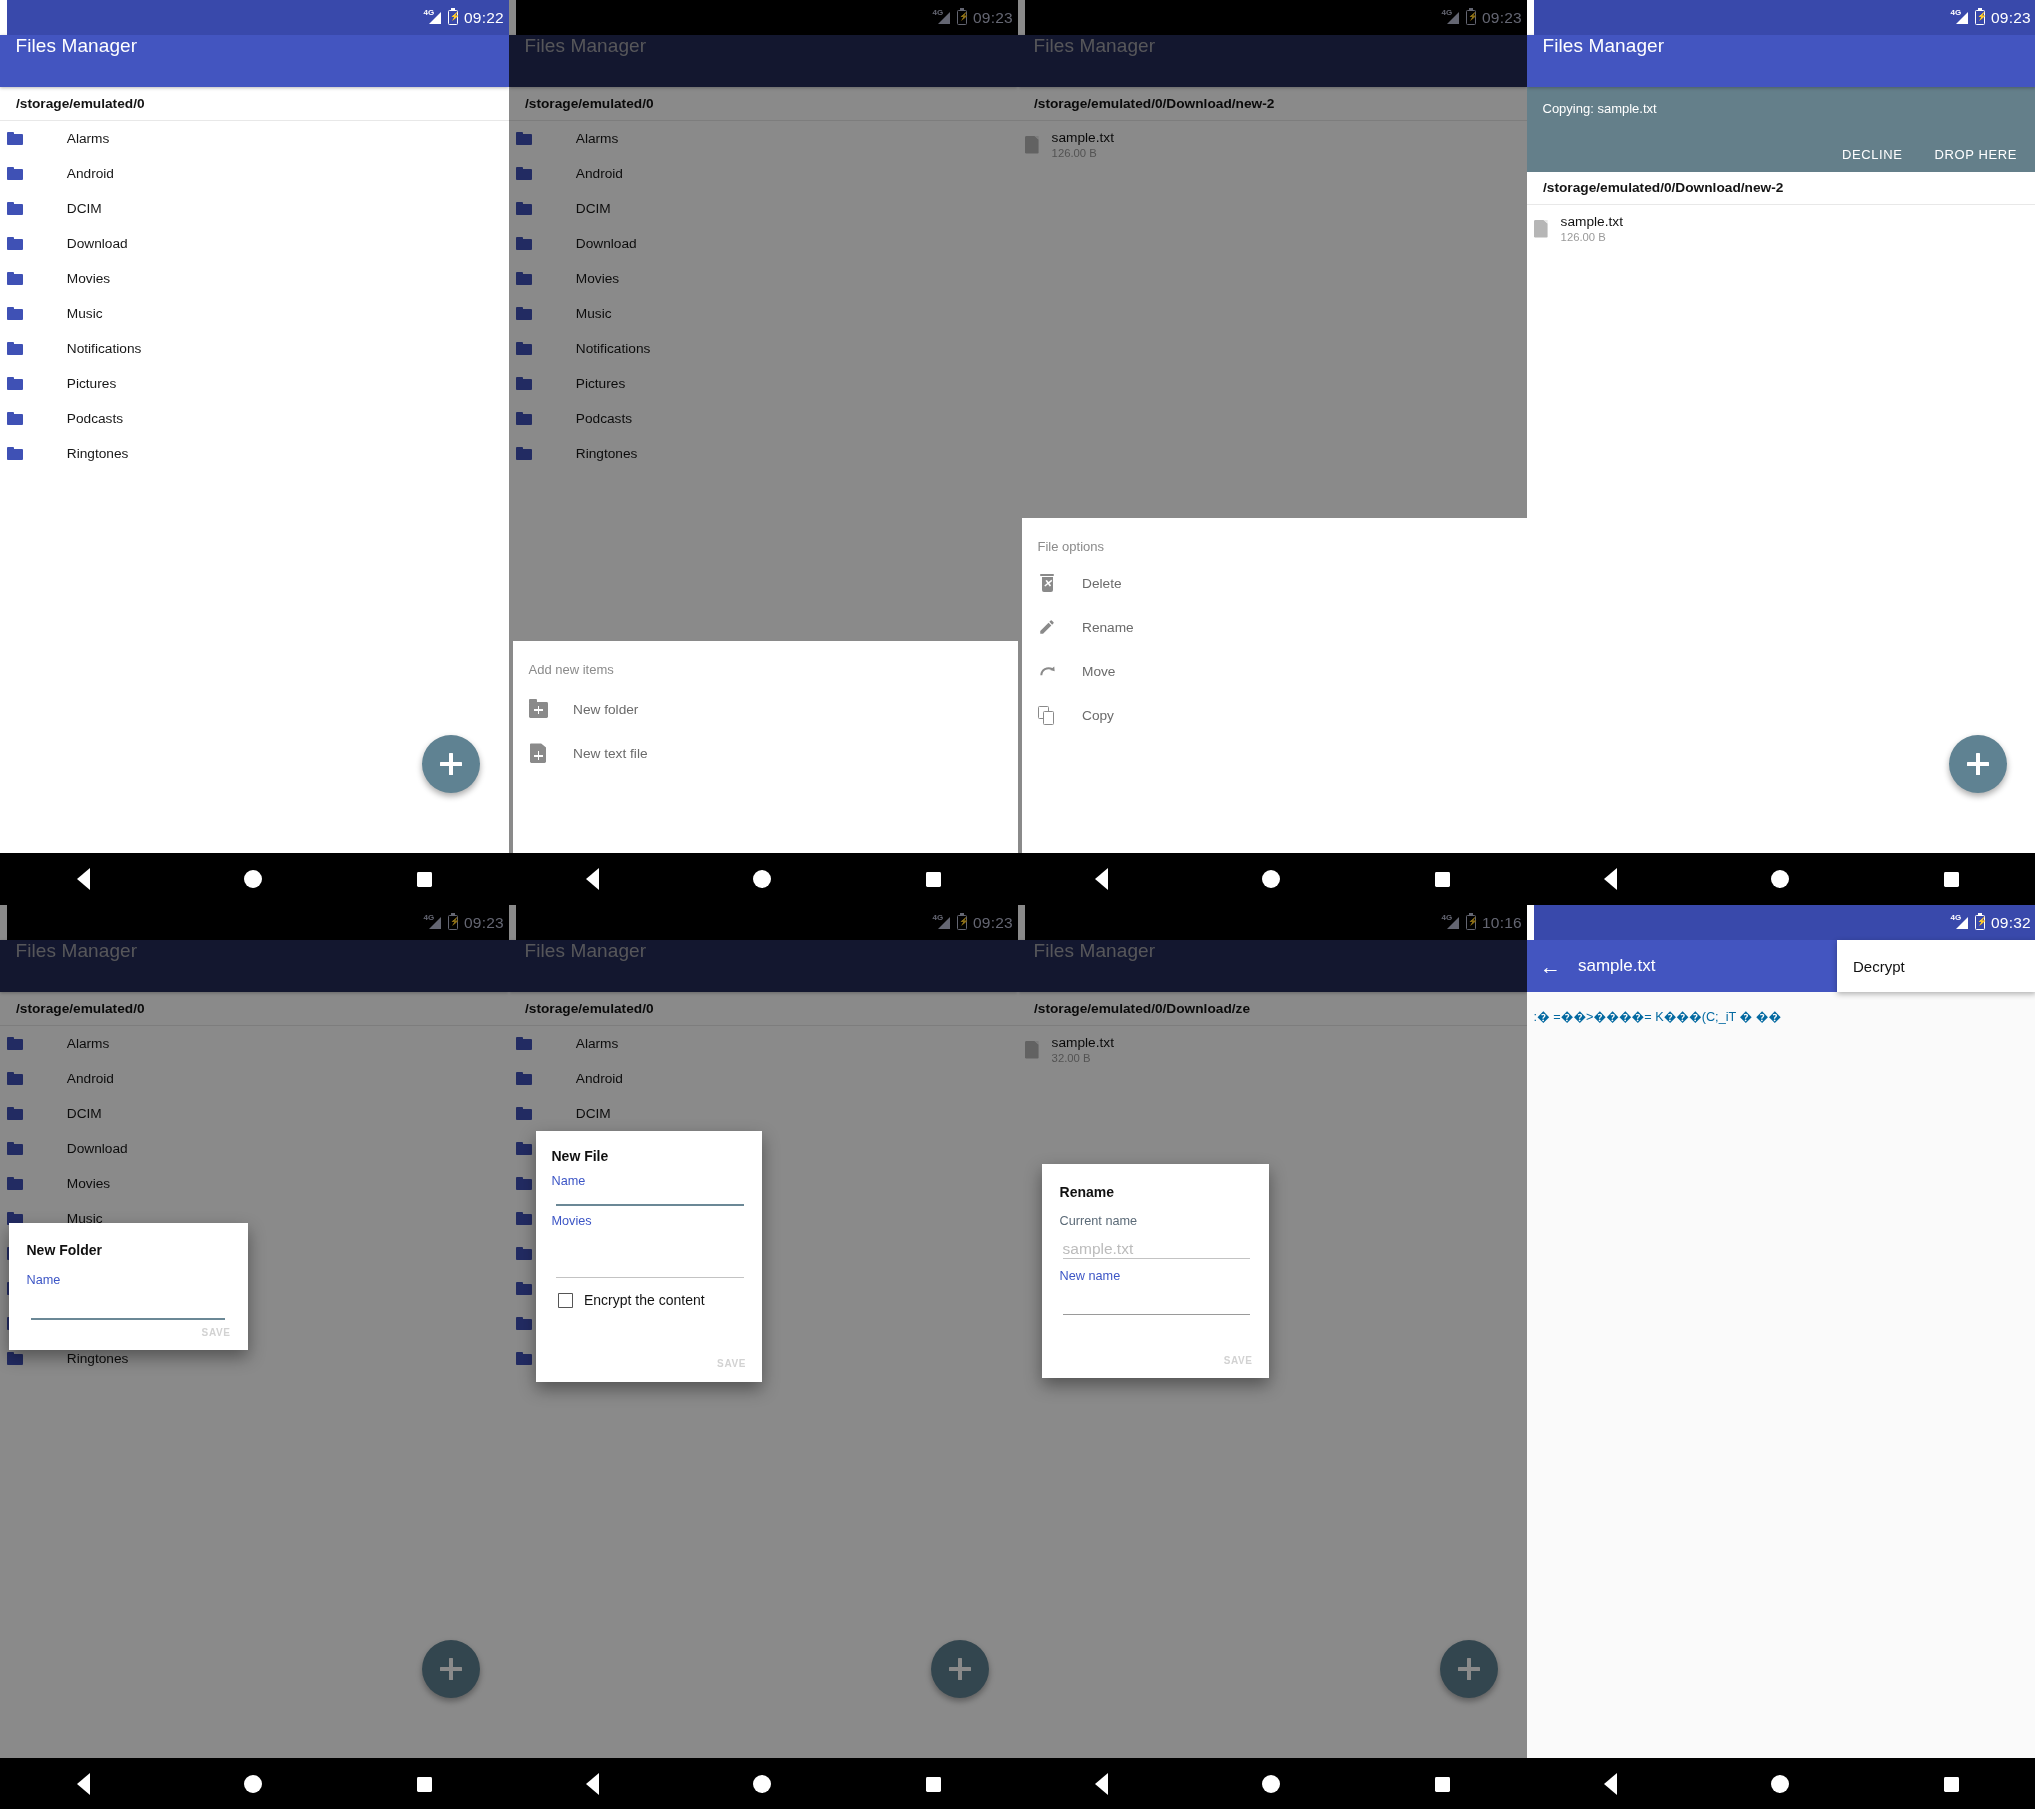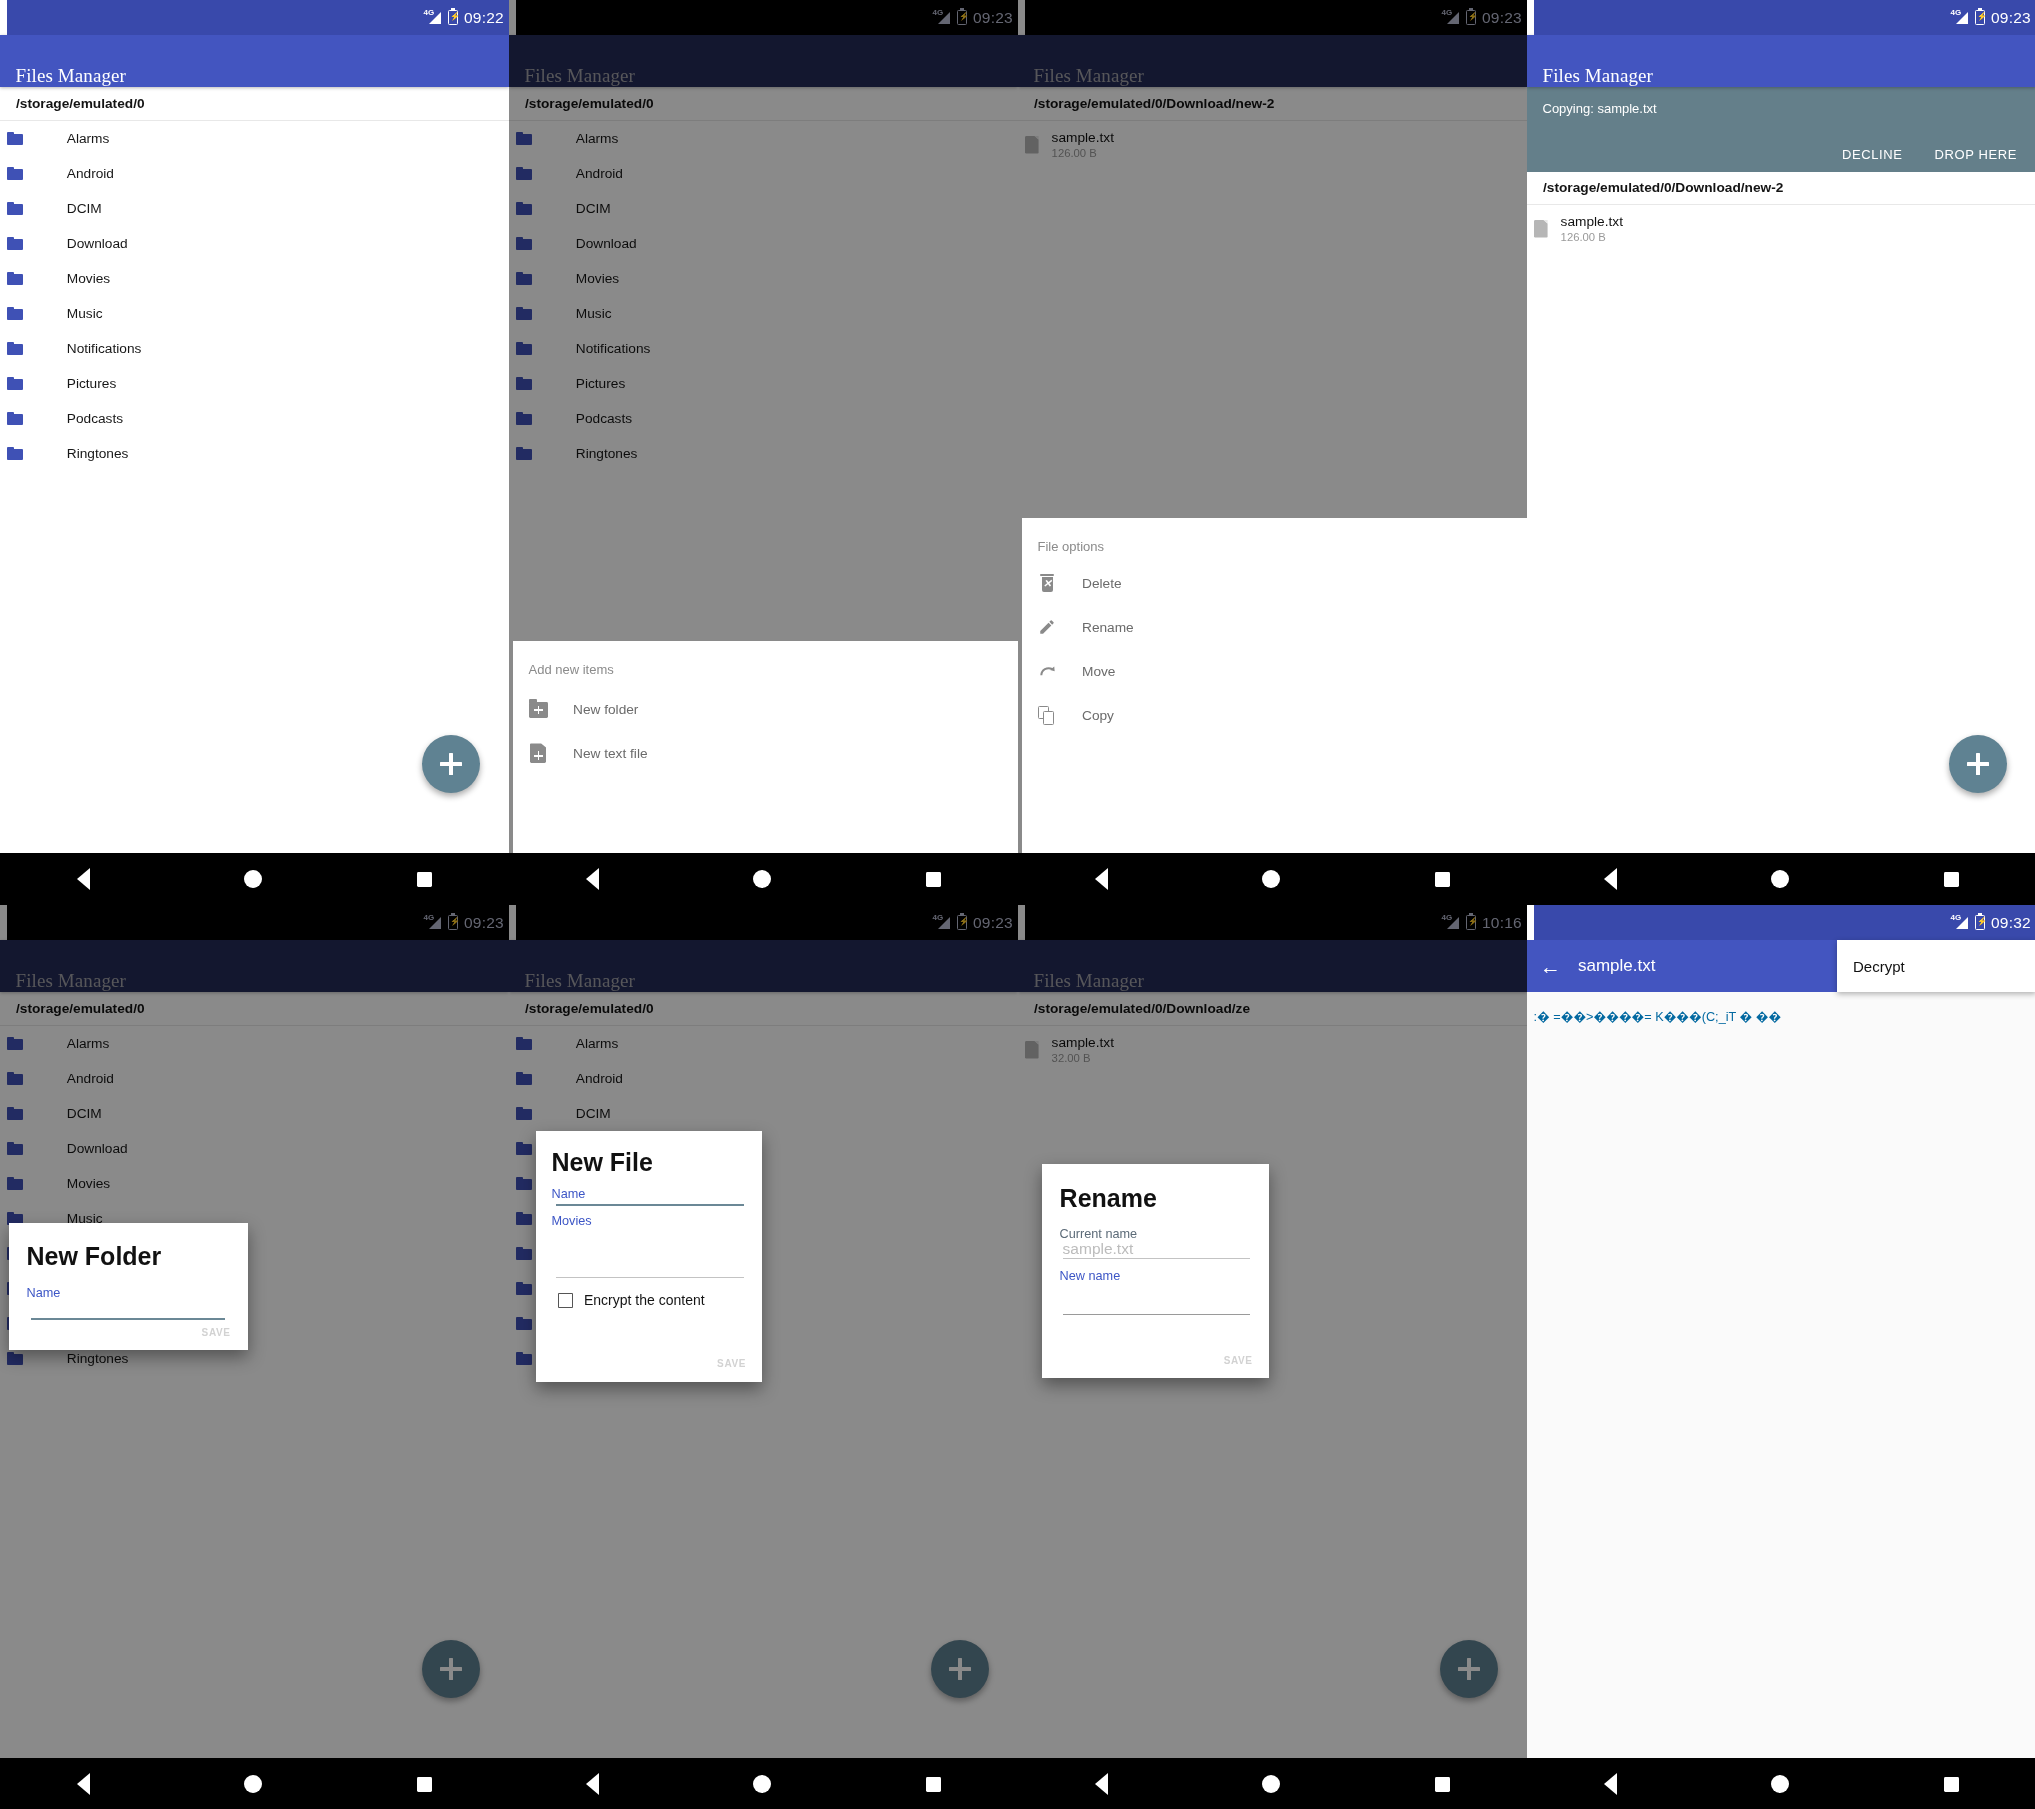--- a/index.html
+++ b/index.html
@@ -20,22 +20,22 @@
   .batt{position:relative;width:10.4px;height:15px;border:1.4px solid #fff;border-radius:1.4px;box-sizing:border-box;}
   .batt.dim{border-color:#b9bcd2;}
   .batt:before{content:"";position:absolute;top:-3.3px;left:2.4px;width:4.2px;height:1.9px;background:#fff;}
   .batt.dim:before{background:#b9bcd2;}
   .batt .bolt{position:absolute;left:1.9px;top:1.9px;font-size:8px;line-height:8px;color:#fff;}
   .batt.dim .bolt{color:#b9bcd2;}
   .clock{font-size:15.5px;color:#fff;font-weight:500;letter-spacing:0.2px;}
   .clock.dim{color:#b9bcd2;}
 
   
-  .appbar{position:absolute;top:35px;left:0;width:509px;height:52px;background:#4355c0;display:flex;align-items:flex-end;padding-left:15.5px;box-sizing:border-box;z-index:30;
-    box-shadow:0 1.4px 3.3px rgba(0,0,0,.28);font-family:Liberation Serif, serif;}
+  .appbar{position:absolute;top:35px;left:0;width:509px;height:52px;background:#4355c0;display:flex;align-items:flex-start;padding-left:15.5px;box-sizing:border-box;z-index:30;
+    box-shadow:0 1.4px 3.3px rgba(0,0,0,.28);}
   .appbar.navy{background:#242b57;}
   .appbar .title{font-size:19px;color:#fff;letter-spacing:0.1px;}
   .appbar.navy .title{color:#a0a0a6;}
 
   
   .pathrow{position:absolute;left:0;width:509px;height:34px;display:flex;align-items:center;padding-left:16px;box-sizing:border-box;
     border-bottom:0.9px solid #e8e8e8;background:#fff;font-size:13.7px;font-weight:bold;color:#141414;}
 
   
   .list{position:absolute;left:0;width:509px;background:#fff;}
@@ -89,21 +89,21 @@
   .nb-rec{width:15px;height:15px;background:#fff;border-radius:1.4px;}
 
   
   .copybar{position:absolute;top:87px;left:0;width:509px;height:85px;background:#647f8a;z-index:20;}
   .copybar .ctxt{font-size:13px;color:#fff;padding:14px 0 0 15.5px;}
   .copybar .cbtns{position:absolute;right:19px;bottom:10.4px;display:flex;gap:32px;}
   .copybar .cbtn{font-size:13px;color:#fff;font-weight:500;letter-spacing:0.6px;}
 
   
   .dialog{position:absolute;background:#fff;z-index:70;box-shadow:0 6.6px 16px rgba(0,0,0,.4);}
-  .dialog .dtitle{font-size:25px;font-weight:bold;color:#111;}
+  .dialog .dtitle{font-size:14px;font-weight:bold;color:#111;}
   .dlabel{font-size:12.7px;color:#3d56c6;}
   .dlabel.grey{color:#5c6b78;}
   .underline{height:1.9px;background:#6b8896;}
   .underline.thin{height:0.9px;background:#c3c3c3;}
   .dghost{font-size:15.5px;color:#bcbcbc;}
   .dsave{font-size:10px;color:#d2d2d2;font-weight:bold;letter-spacing:0.6px;}
   .ckbox{width:15px;height:15px;border:1.9px solid #555;box-sizing:border-box;border-radius:0.9px;}
   .cklbl{font-size:14px;color:#141414;margin-left:11.3px;}
 
   

